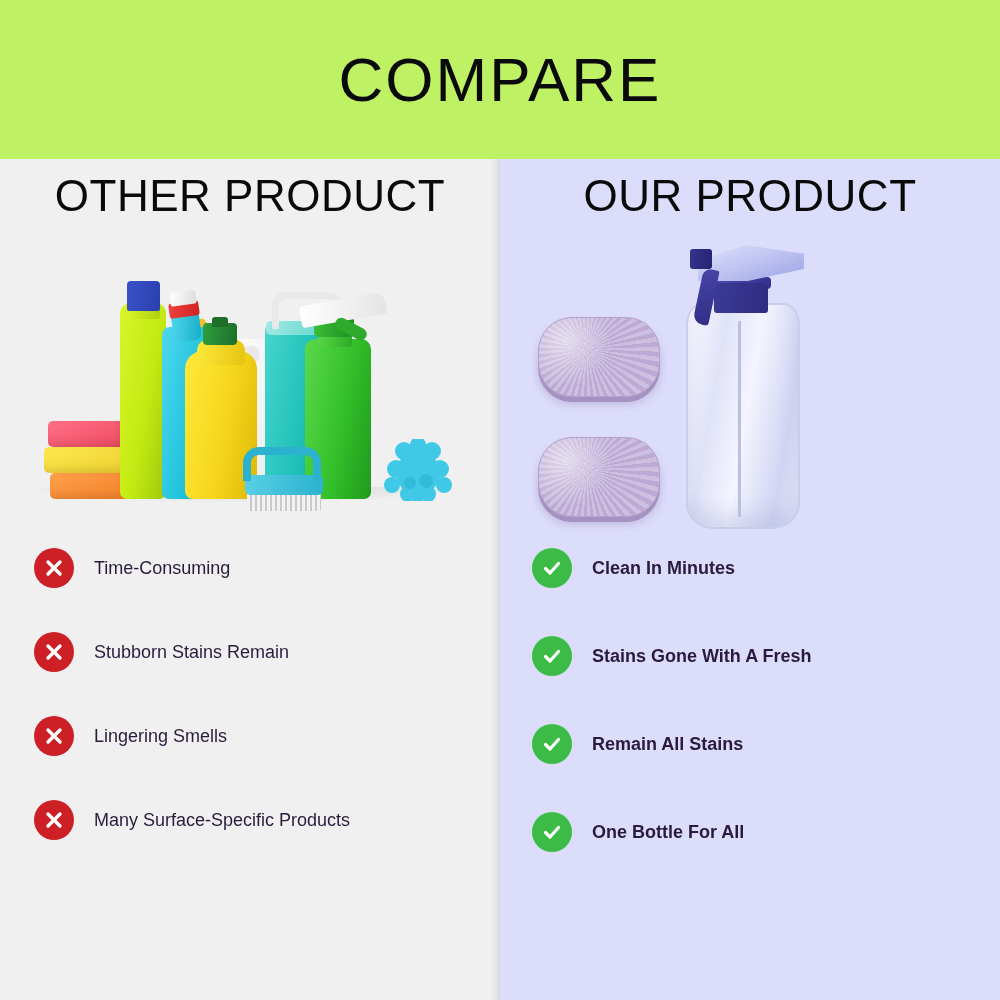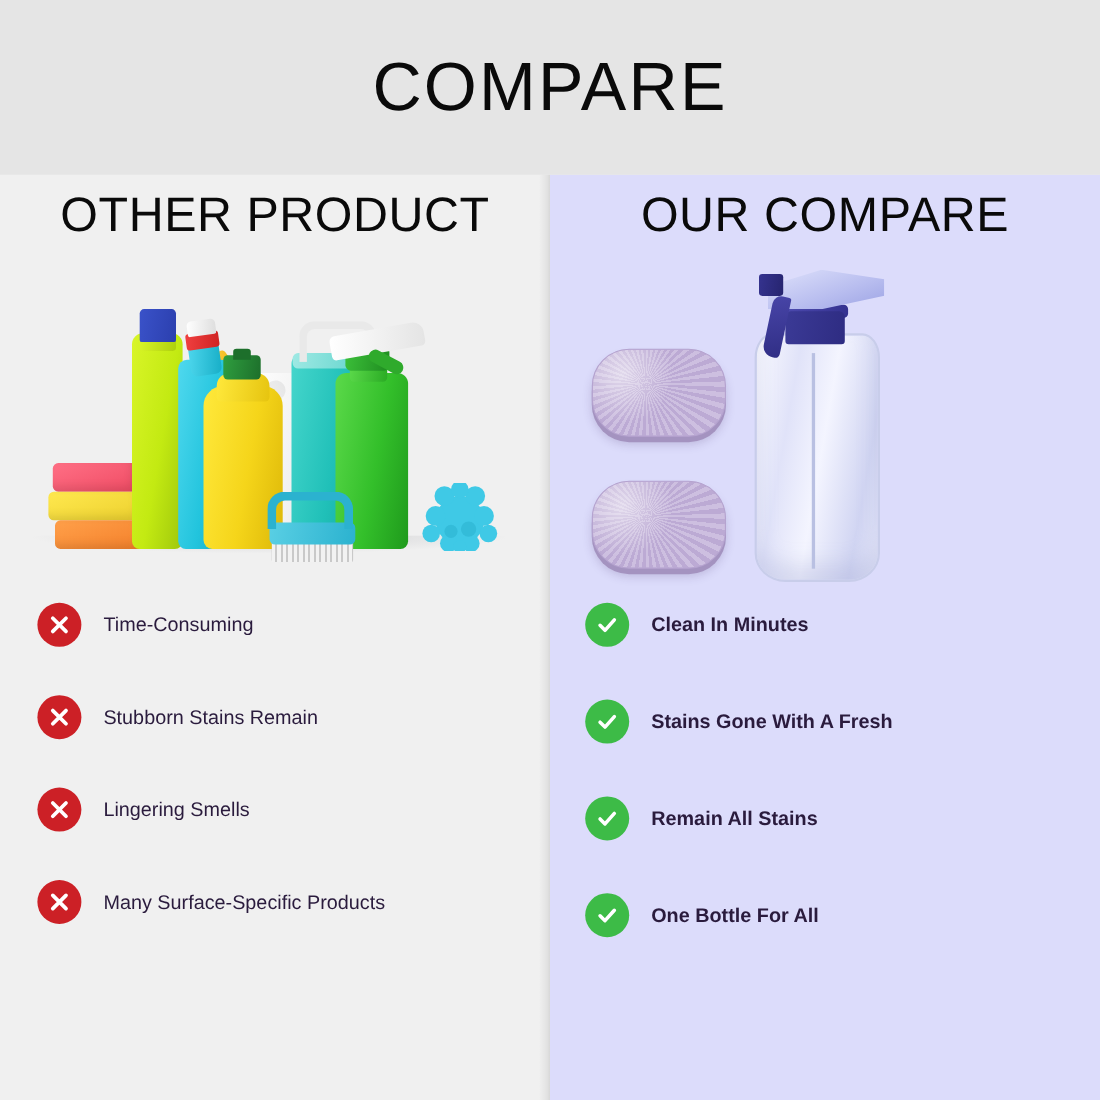--- a/index.html
+++ b/index.html
@@ -18,21 +18,21 @@
     position: relative;
     width: 1000px;
     height: 1000px;
     display: flex;
     flex-direction: column;
   }
 
   
   .header-banner {
     height: 159px;
-    background: #e5e5e5;
+    background: #bef264;
     display: flex;
     align-items: center;
     justify-content: center;
     flex: 0 0 auto;
   }
   .header-title {
     font-size: 62px;
     letter-spacing: 2px;
     color: #0a0a0a;
     font-weight: 400;
@@ -456,21 +456,21 @@
             <svg width="22" height="22" viewBox="0 0 22 22">
                 <path d="M5 5 L17 17 M17 5 L5 17" stroke="#ffffff" stroke-width="3.4" stroke-linecap="round"></path>
               </svg>
           </span>
           <span class="feature-text" style="max-width:330px;">Many Surface-Specific Products</span>
         </li>
       </ul>
     </div>
 
     <div class="panel panel-right">
-      <div class="panel-heading">OUR COMPARE</div>
+      <div class="panel-heading">OUR PRODUCT</div>
 
       <div class="product-art art-right">
         <div class="obj tablet tablet-1"></div>
         <div class="obj tablet tablet-2"></div>
 
         <div class="obj spray-bottle-body"></div>
         <div class="obj spray-tube"></div>
         <div class="obj spray-neck-ring"></div>
         <div class="obj spray-neck"></div>
         <div class="obj spray-head"></div>

